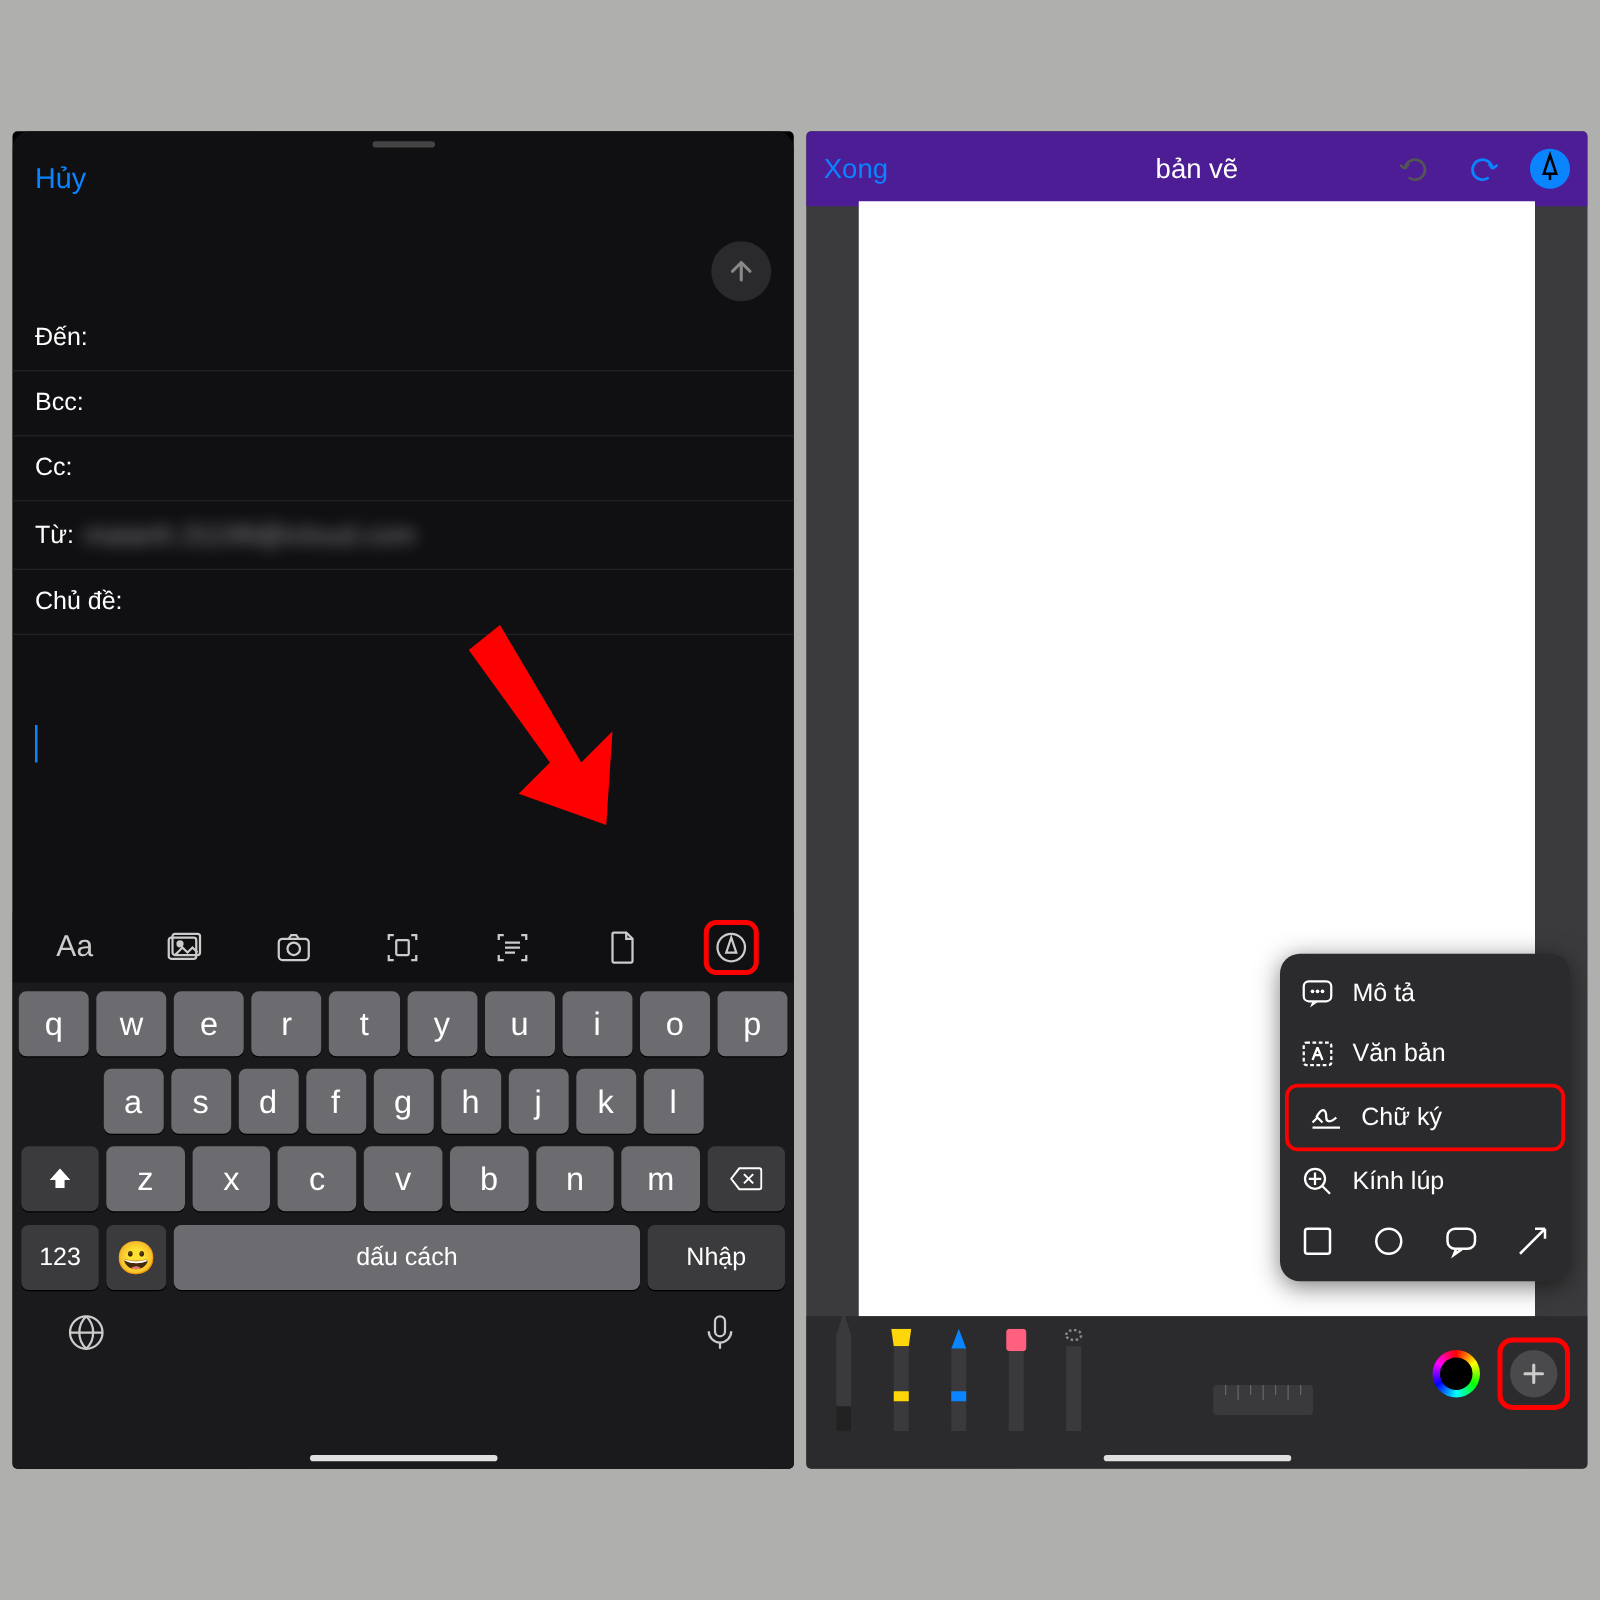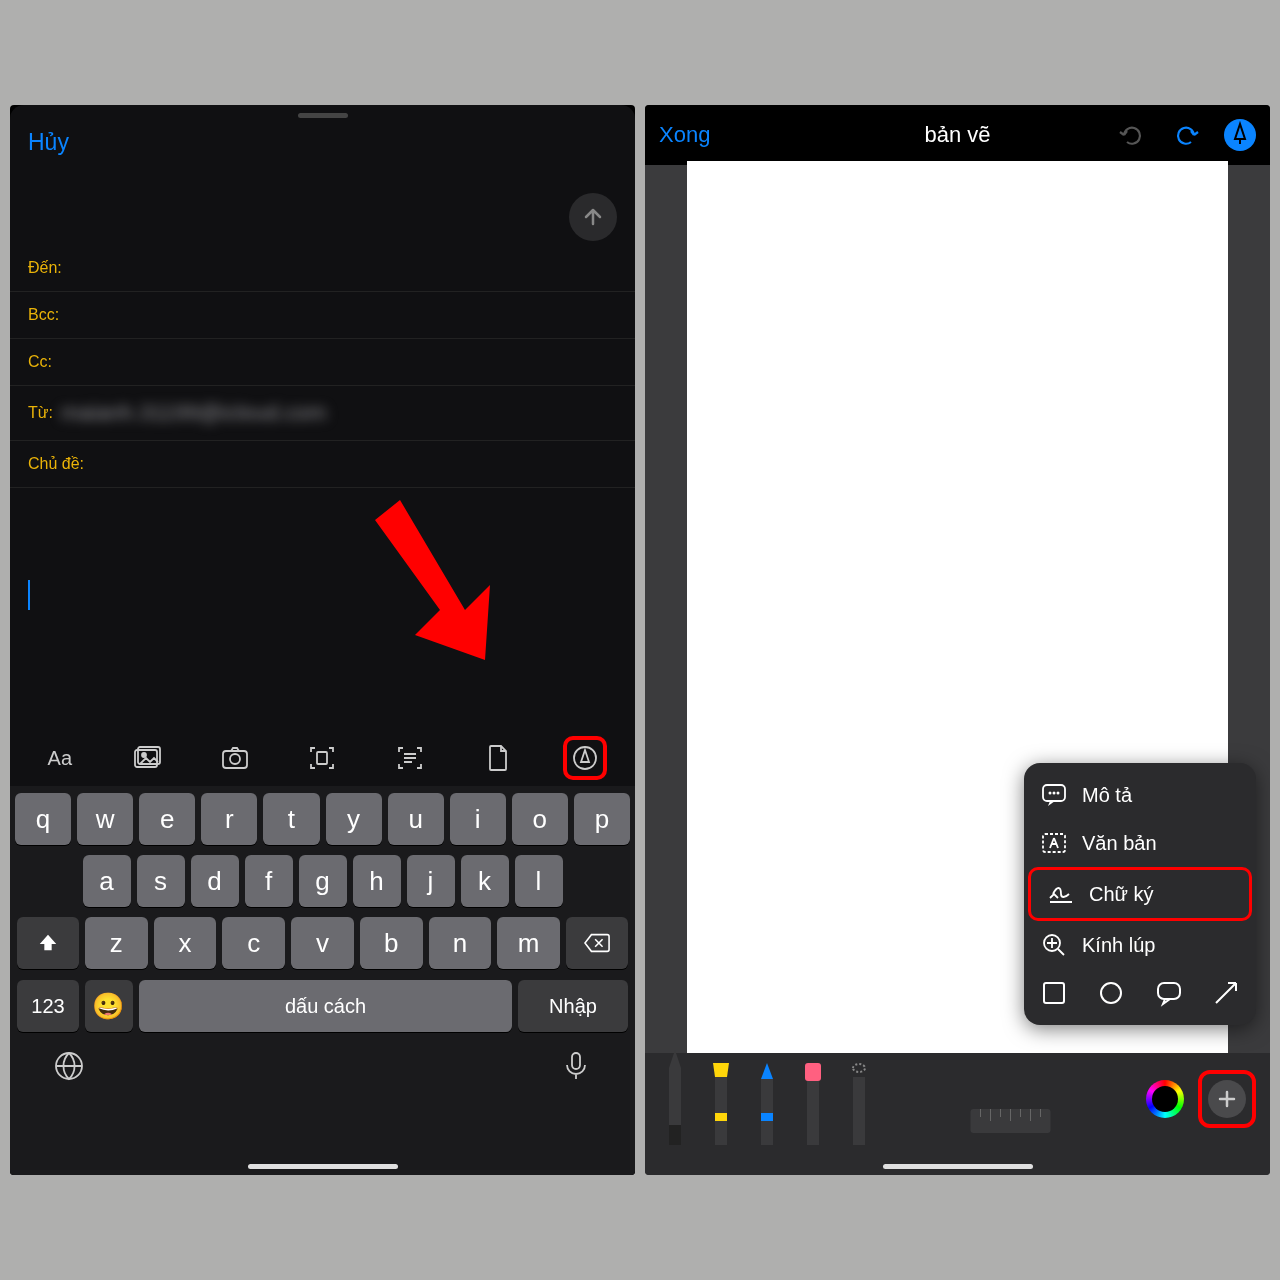--- a/index.html
+++ b/index.html
@@ -7,53 +7,53 @@
 .panel{flex:1;background:#000;border-radius:4px;overflow:hidden;position:relative;height:1070px;margin-top:95px;}
 
 .left .sheet{background:#101012;height:100%;border-radius:14px 14px 0 0;margin-top:0;position:relative;}
 .grabber{width:50px;height:5px;background:#444;border-radius:3px;position:absolute;top:8px;left:50%;transform:translateX(-50%);}
 .cancel{color:#0a84ff;font-size:23px;position:absolute;top:24px;left:18px;}
 .title{color:#fff;font-size:42px;font-weight:700;position:absolute;top:72px;left:18px;}
 .send-btn{width:48px;height:48px;background:#2a2a2c;border-radius:50%;position:absolute;top:88px;right:18px;display:flex;align-items:center;justify-content:center;}
 .send-btn svg{width:24px;height:24px;}
 .fields{position:absolute;top:140px;left:0;right:0;}
 .field{padding:14px 18px;border-bottom:1px solid #222;display:flex;align-items:center;gap:8px;}
-.field-label{color:#eab308;font-size:16px;}
+.field-label{color:#ffffff;font-size:20px;}
 .field-value{color:#8e8e93;font-size:22px;filter:blur(6px);}
 .body-area{position:absolute;top:475px;left:18px;right:18px;}
 .cursor{width:2px;height:30px;background:#0a84ff;display:inline-block;}
 .signature{color:#fff;font-size:22px;margin-top:24px;}
 
 .arrow{position:absolute;top:385px;left:360px;width:140px;height:180px;}
 .arrow svg{width:100%;height:100%;}
 
 .toolbar{position:absolute;top:625px;left:0;right:0;height:56px;background:#101012;display:flex;align-items:center;justify-content:space-around;padding:0 6px;}
 .toolbar-item{width:44px;height:44px;display:flex;align-items:center;justify-content:center;}
 .toolbar-item svg{width:30px;height:30px;stroke:#ccc;fill:none;stroke-width:1.8;}
-.toolbar-text{color:#ccc;font-size:20px;text-align:center;}
+.toolbar-text{color:#ccc;font-size:24px;text-align:center;}
 .highlight-red{border:4px solid #ff0000;border-radius:10px;}
 
 .keyboard{position:absolute;top:681px;left:0;right:0;bottom:0;background:#1a1a1c;padding:7px 5px 0;}
 .key-row{display:flex;gap:6px;margin-bottom:10px;justify-content:center;}
 .key{background:#6b6b70;color:#fff;border-radius:6px;height:52px;display:flex;align-items:center;justify-content:center;font-size:26px;flex:1;box-shadow:0 1px 0 #000;}
 .key-row2 .key{flex:0 0 48px;}
 .key-row3{padding:0 2px;}
 .key-dark{background:#3b3b3d;}
 .key-shift,.key-del{flex:0 0 62px;}
 .key-row4{display:flex;gap:6px;padding:0 2px;margin-top:11px;}
 .key-123{flex:0 0 62px;font-size:20px;}
 .key-emoji{flex:0 0 48px;}
 .key-space{flex:1;font-size:20px;}
 .key-enter{flex:0 0 110px;font-size:20px;}
 .bottom-bar{display:flex;justify-content:space-between;padding:18px 38px 0;}
 .bottom-bar svg{width:32px;height:32px;stroke:#ccc;fill:none;stroke-width:1.8;}
 .home-ind{position:absolute;bottom:6px;left:50%;transform:translateX(-50%);width:150px;height:5px;background:#e0e0e0;border-radius:3px;}
 
 .right{background:#3b3b3d;}
-.right-header{height:60px;background:#000000;display:flex;align-items:center;padding:0 14px;position:relative;}
+.right-header{height:60px;background:#4c1d95;display:flex;align-items:center;padding:0 14px;position:relative;}
 .done{color:#0a84ff;font-size:22px;font-weight:500;}
 .doc-title{color:#fff;font-size:22px;position:absolute;left:50%;transform:translateX(-50%);}
 .header-icons{position:absolute;right:14px;display:flex;gap:22px;align-items:center;}
 .header-icons .icon-btn{width:32px;height:32px;display:flex;align-items:center;justify-content:center;}
 .canvas{position:absolute;top:56px;left:42px;right:42px;bottom:122px;background:#fff;}
 
 .popup{position:absolute;right:14px;bottom:150px;width:232px;background:#2b2b2d;border-radius:16px;padding:8px 0;box-shadow:0 4px 20px rgba(0,0,0,0.5);}
 .popup-item{display:flex;align-items:center;gap:14px;padding:10px 16px;}
 .popup-item svg{width:28px;height:28px;}
 .popup-item span{color:#fff;font-size:20px;}

